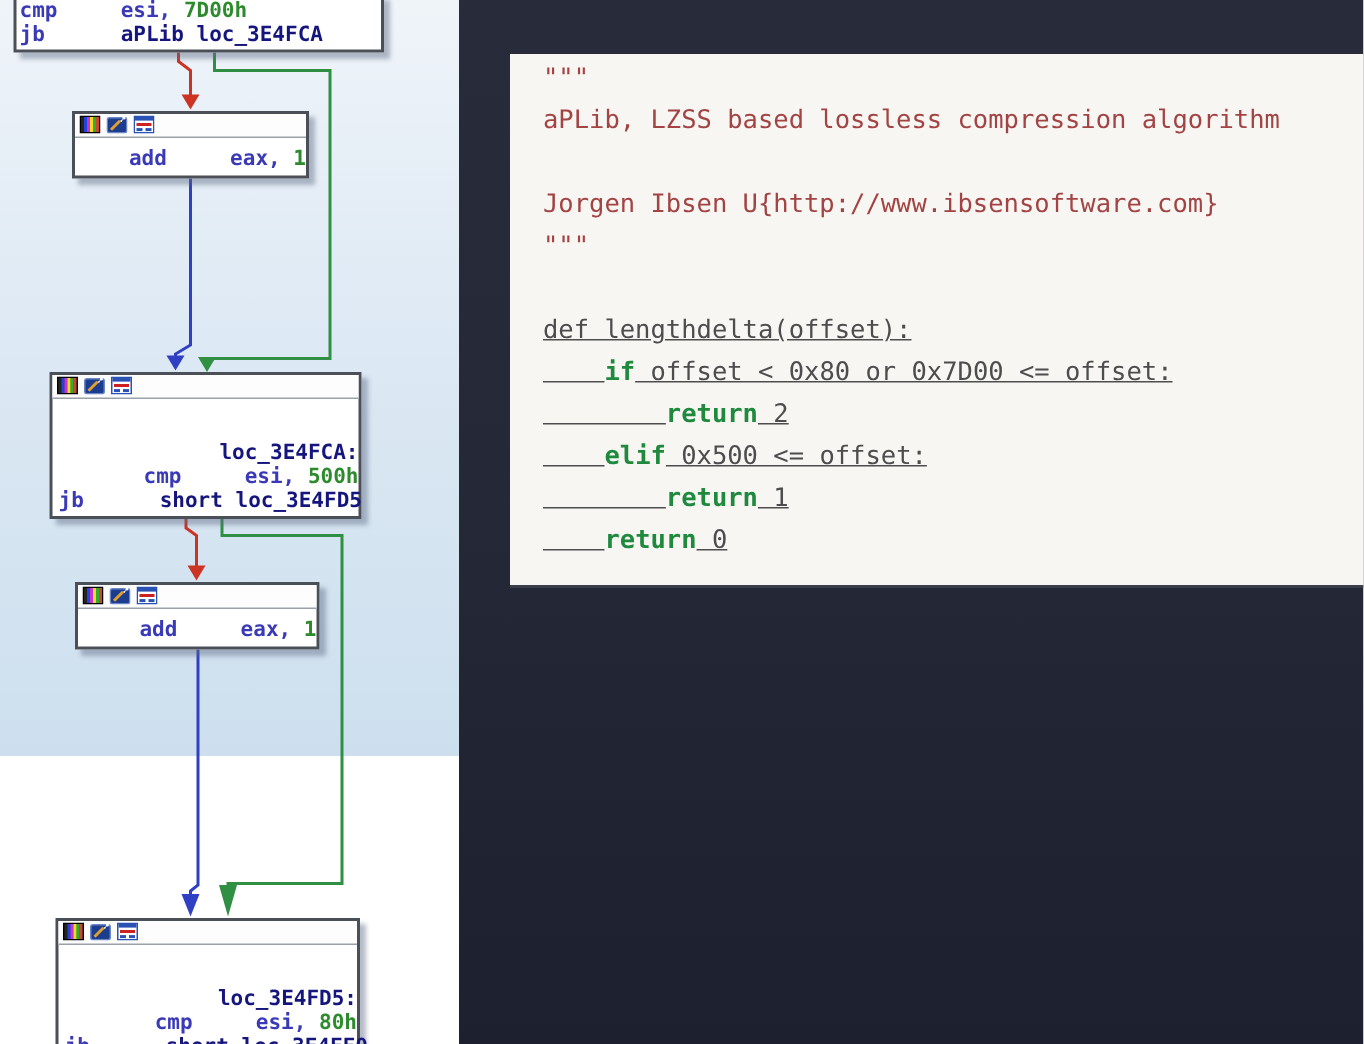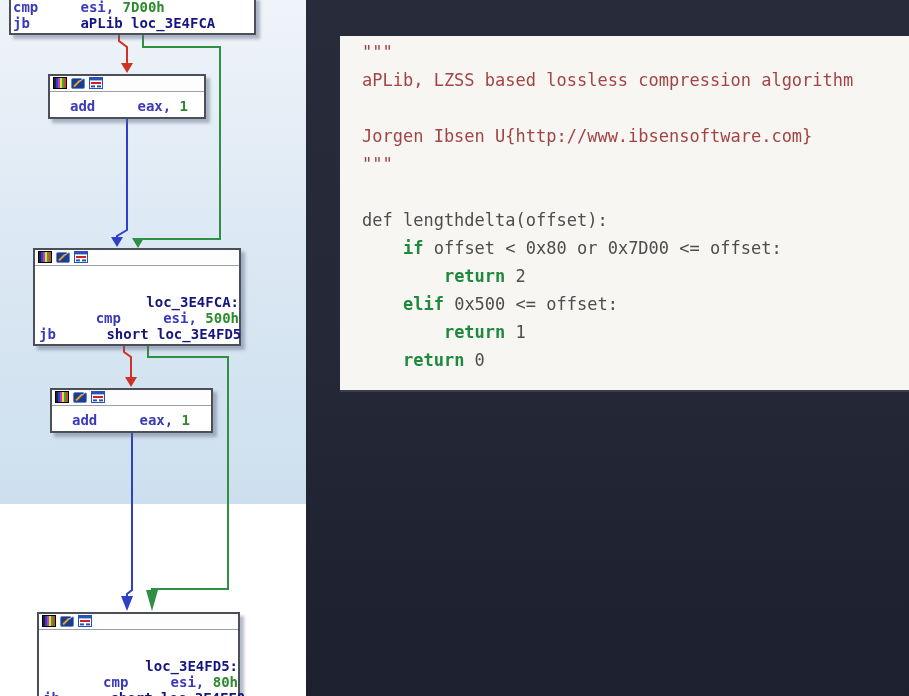--- a/index.html
+++ b/index.html
@@ -22,36 +22,36 @@
     height:16px; box-sizing:border-box; display:flex; align-items:flex-start; gap:4px;
     padding:1px 0 0 3px; background:#fdfdfd; border-bottom:1px solid #9aa0aa;
   }
   .ico{display:inline-block; width:14px; height:12px; line-height:0; cursor:pointer;}
   .node-body pre{margin:0;}
   .asm-line{height:16px; line-height:16px; white-space:pre;
     font:bold 14px "DejaVu Sans Mono", monospace;}
   .a-mn{color:var(--asm_mn);} .a-pl{color:var(--asm_mn);}
   .a-lbl{color:var(--asm_lbl);} .a-num{color:var(--asm_num);}
   .body-pad-t{padding:1px 0 2px 2px;}
-  .body-pad-a{padding:6px 0 3px 20px;}
+  .body-pad-a{padding:6px 0 3px 20px;text-align:right;}
   .body-pad-b{padding:12px 0 2px 4px;text-align:right;}
   
   .right-pane{
     position:absolute; left:306px; top:0; width:603px; height:696px;
     background:linear-gradient(180deg, #272b3a 0%, var(--dark_bg) 50%, #1d202e 100%);
   }
   .code-panel{
     position:absolute; left:34px; top:36px; width:569px; height:356px;
     box-sizing:border-box; background:var(--panel_bg);
     padding:6px 0 0 22px; overflow:hidden;
     border-bottom:2px solid #3a3d4a;
   }
   .code-line{height:28px; line-height:28px; white-space:pre;
     font:17px "DejaVu Sans Mono", monospace;}
-  .c-pl{color:var(--code_pl);}
+  .c-pl{color:var(--code_pl);text-decoration:underline;}
   .c-kw{color:var(--code_kw); font-weight:bold;}
   .c-doc{color:var(--code_doc);}
 </style>
 </head>
 <body>
 
 <div id="screen">
 
   <div class="left-pane">
 

